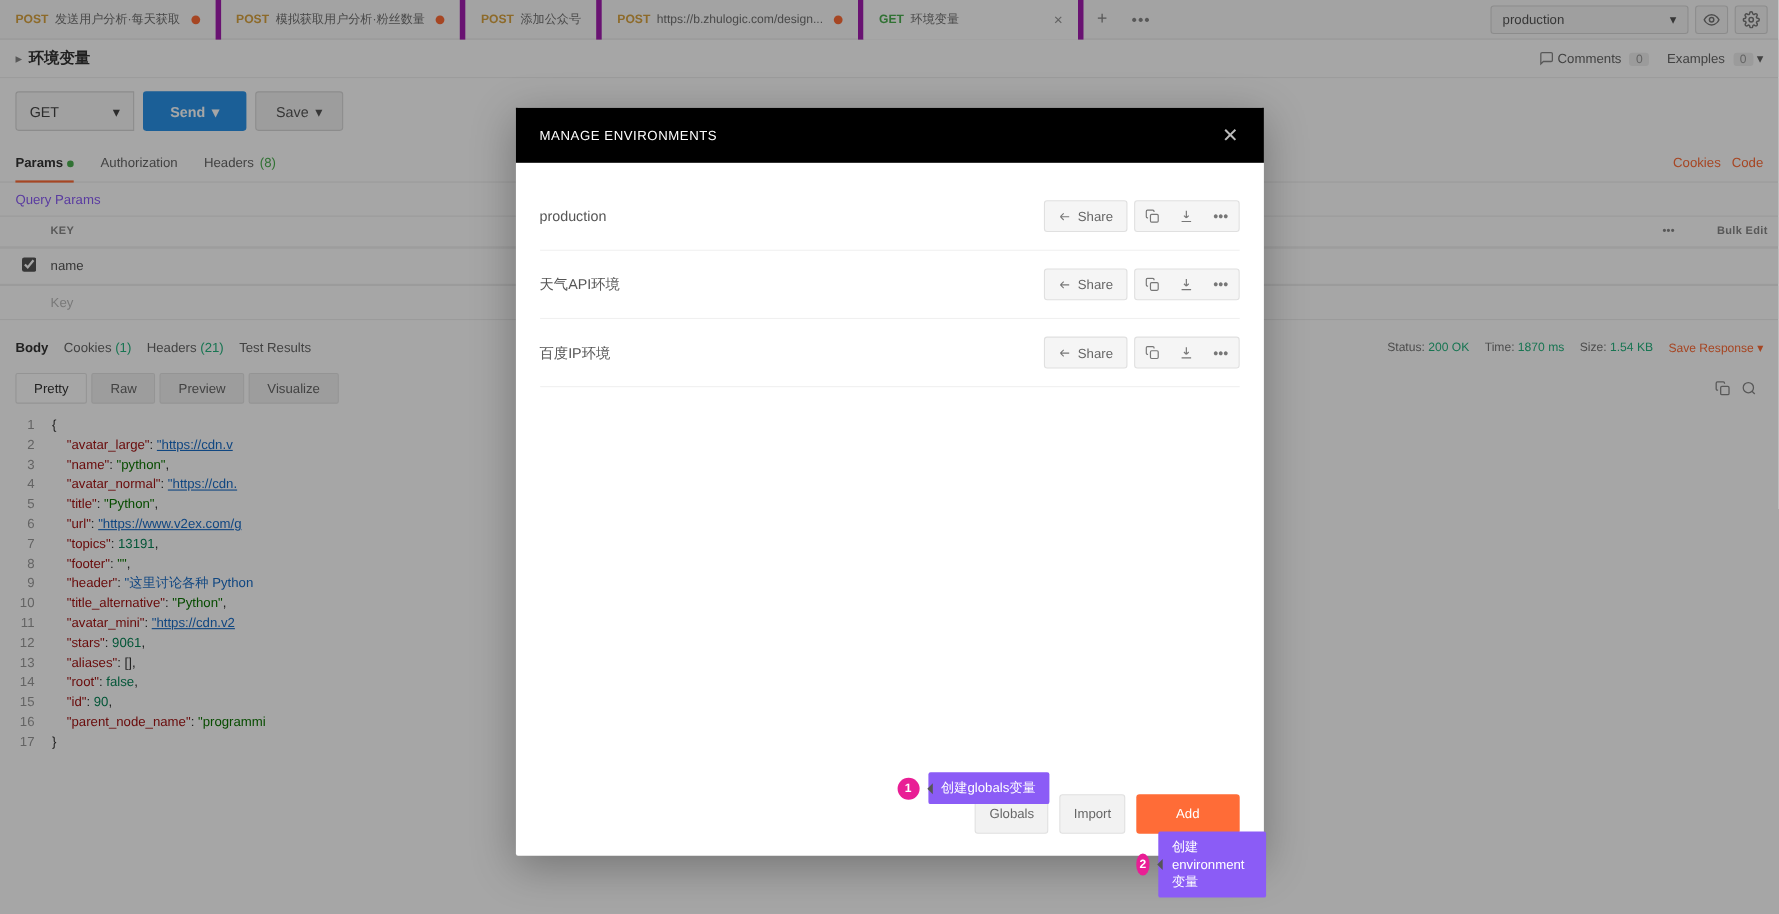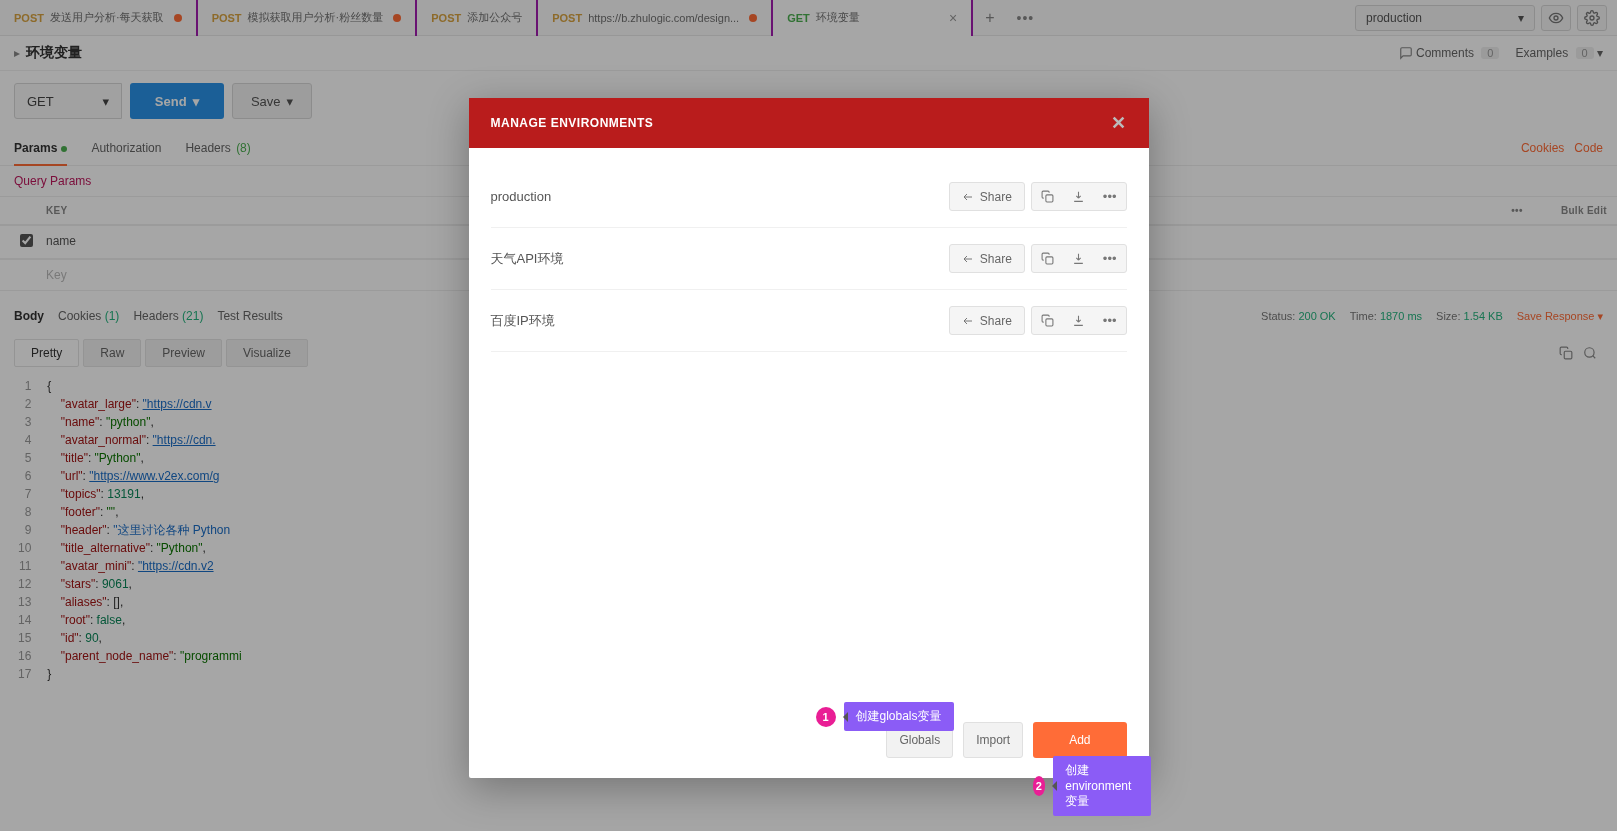--- a/index.html
+++ b/index.html
@@ -1,20 +1,20 @@
 <!DOCTYPE html>
 <html><head>
 <meta charset="utf-8">
 <style>
 * { margin: 0; padding: 0; box-sizing: border-box; font-family: -apple-system, BlinkMacSystemFont, "Segoe UI", Arial, sans-serif; }
 body { background: #fff; font-size: 12px; color: #505050; width: 1617px; height: 831px; overflow: hidden; position: relative; }
 
 
 .tabs-bar { display: flex; align-items: center; background: #fafafa; border-bottom: 1px solid #e8e8e8; height: 36px; }
-.tab { display: flex; align-items: center; padding: 0 14px; height: 36px; border-right: 2px solid #a21caf; cursor: pointer; white-space: nowrap; font-size: 11px; color: #707070; }
+.tab { display: flex; align-items: center; padding: 0 14px; height: 36px; border-right: 5px solid #a21caf; cursor: pointer; white-space: nowrap; font-size: 11px; color: #707070; }
 .tab.active { background: #fff; }
 .tab .method { font-weight: bold; margin-right: 6px; }
 .tab .method.post { color: #d9a441; }
 .tab .method.get { color: #4caf50; }
 .tab .dirty-dot { width: 8px; height: 8px; border-radius: 50%; background: #ff6c37; margin-left: 10px; }
 .tab .close-x { margin-left: 8px; color: #999; font-size: 14px; }
 .tab-add { padding: 0 12px; font-size: 16px; color: #888; cursor: pointer; }
 .tab-more { padding: 0 10px; color: #888; cursor: pointer; font-size: 14px; letter-spacing: 1px; }
 .env-area { margin-left: auto; display: flex; align-items: center; gap: 6px; padding-right: 10px; }
 .env-select { width: 180px; height: 26px; border: 1px solid #d8d8d8; border-radius: 3px; background: #f5f5f5; display: flex; align-items: center; justify-content: space-between; padding: 0 10px; color: #555; font-size: 12px; cursor: pointer; }
@@ -38,21 +38,21 @@
 .req-tabs { display: flex; padding: 0 14px; border-bottom: 1px solid #eee; gap: 24px; }
 .req-tab { padding: 10px 0; font-size: 12px; color: #666; cursor: pointer; position: relative; }
 .req-tab.active { color: #333; font-weight: 600; }
 .req-tab.active::after { content: ""; position: absolute; left: 0; right: 0; bottom: -1px; height: 2px; background: #ff6c37; }
 .req-tab .dot { display: inline-block; width: 6px; height: 6px; border-radius: 50%; background: #4caf50; margin-left: 4px; vertical-align: middle; }
 .req-tab .count { color: #4caf50; margin-left: 2px; }
 .req-tabs-right { margin-left: auto; display: flex; gap: 10px; align-items: center; }
 .link-orange { color: #ff6c37; cursor: pointer; }
 
 
-.section-label { padding: 8px 14px; font-size: 12px; color: #be185d; }
+.section-label { padding: 8px 14px; font-size: 12px; color: #8b5cf6; }
 .params-table { width: 100%; }
 .params-header, .params-row { display: grid; grid-template-columns: 36px 1fr 1fr 1fr 60px 70px; border-top: 1px solid #eee; border-bottom: 1px solid #eee; }
 .params-header div { padding: 8px 10px; font-size: 10px; color: #888; font-weight: bold; letter-spacing: 0.3px; }
 .params-row div { padding: 8px 10px; font-size: 12px; color: #555; }
 .params-row input[type=checkbox] { accent-color: #555; margin-left: 10px; }
 .bulk-edit { color: #ff6c37; font-size: 11px; padding: 8px 10px; text-align: right; }
 .row-more { color: #aaa; text-align: center; letter-spacing: 1px; }
 
 
 .resp-tabs { display: flex; padding: 0 14px; gap: 14px; margin-top: 8px; align-items: center; }
@@ -74,21 +74,21 @@
 .code-lines { color: #333; }
 .code-lines .k { color: #a31515; }
 .code-lines .s { color: #0b7500; }
 .code-lines .n { color: #098658; }
 .code-lines .lnk { color: #1a6dc7; text-decoration: underline; }
 .code-lines .cn { color: #1a6dc7; }
 
 
 .overlay { position: absolute; inset: 0; background: rgba(0,0,0,0.35); display: flex; align-items: flex-start; justify-content: center; }
 .modal { width: 680px; background: #fff; border-radius: 2px; margin-top: 98px; display: flex; flex-direction: column; box-shadow: 0 10px 40px rgba(0,0,0,0.3); position: relative; height: 680px; }
-.modal-header { background: #b91c1c; color: #fff; padding: 14px 22px; display: flex; align-items: center; justify-content: space-between; font-size: 12px; letter-spacing: 0.5px; font-weight: 700; }
+.modal-header { background: #000000; color: #fff; padding: 14px 22px; display: flex; align-items: center; justify-content: space-between; font-size: 12px; letter-spacing: 0.5px; font-weight: 400; }
 .modal-close { color: #bbb; font-size: 18px; cursor: pointer; }
 .modal-body { padding: 18px 22px 10px; flex: 1; display: flex; flex-direction: column; overflow: hidden; }
 .modal-desc { color: #aaa; font-size: 12px; line-height: 1.9; margin-bottom: 6px; }
 .modal-desc a { color: #ff6c37; text-decoration: none; }
 .env-list { }
 .env-row { display: flex; align-items: center; padding: 16px 0; border-bottom: 1px solid #f0f0f0; }
 .env-name { font-size: 13px; color: #555; }
 .env-actions { margin-left: auto; display: flex; gap: 6px; }
 .share-btn { display: flex; align-items: center; gap: 6px; padding: 6px 12px; background: #f5f5f5; border: 1px solid #e0e0e0; border-radius: 3px; color: #666; font-size: 12px; cursor: pointer; }
 .icon-group { display: flex; align-items: center; background: #f5f5f5; border: 1px solid #e0e0e0; border-radius: 3px; }

